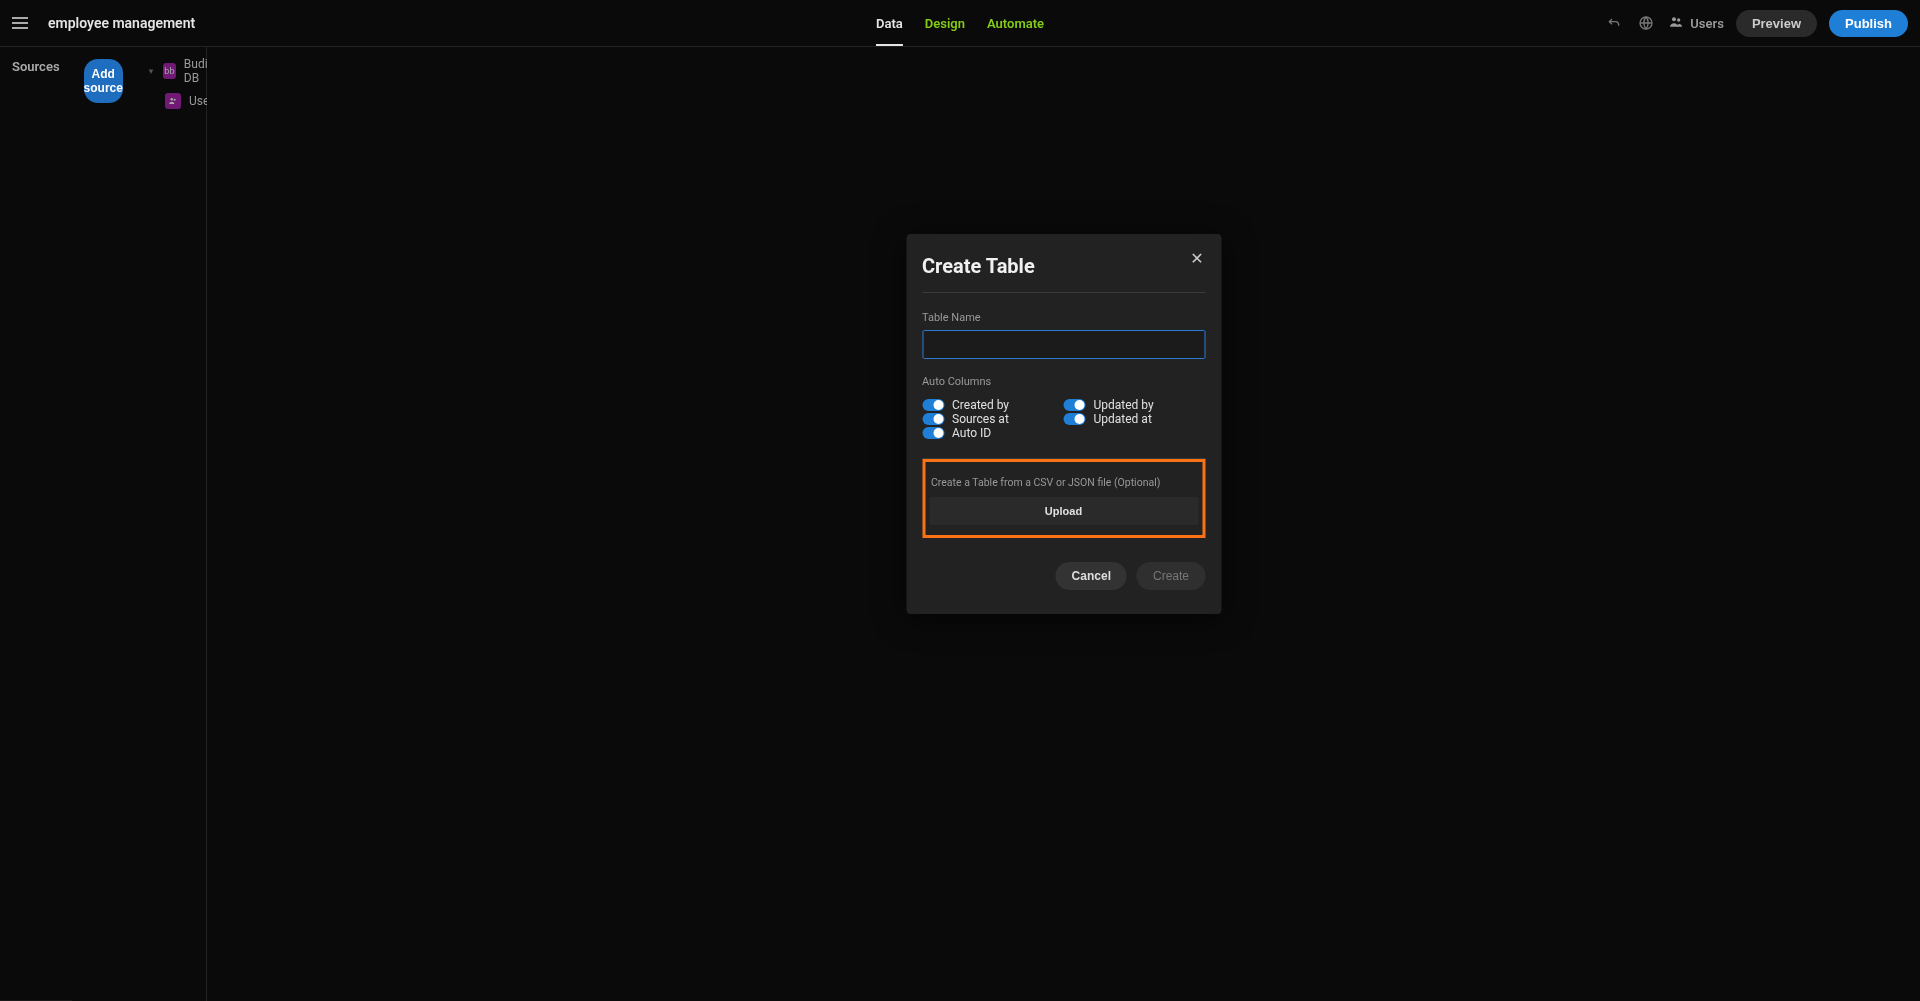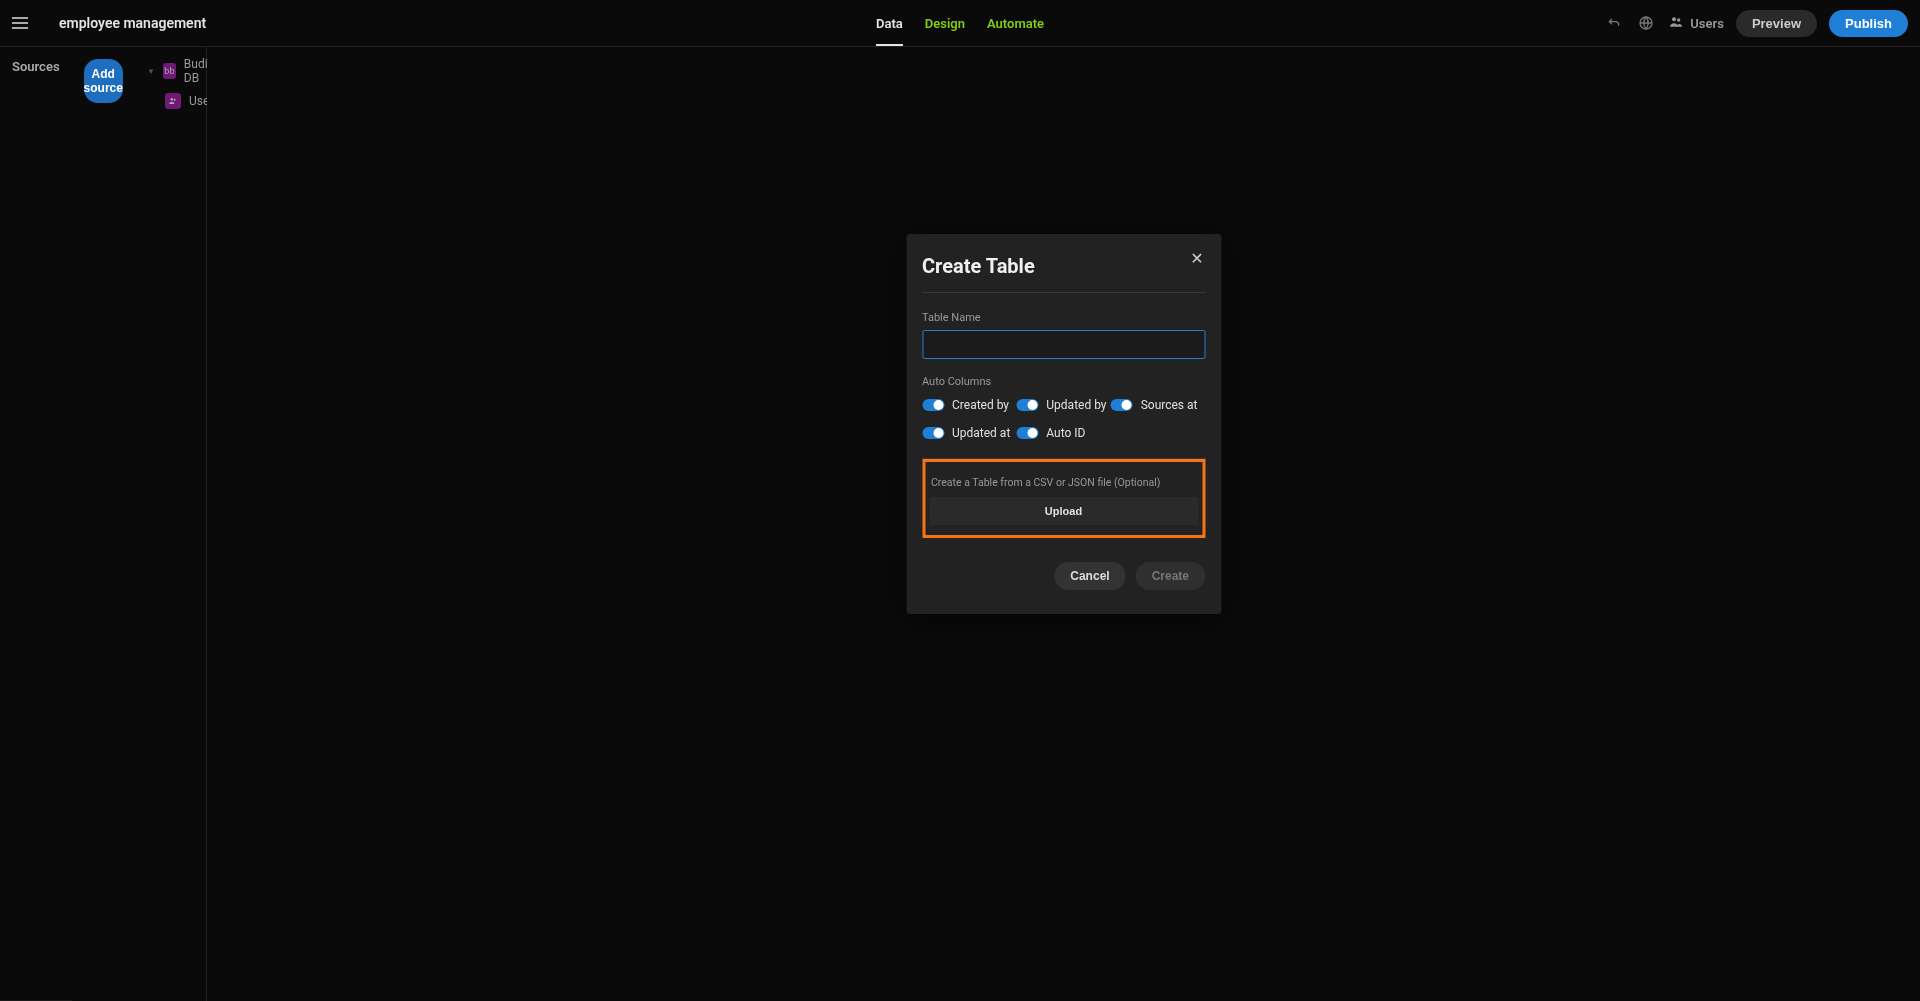--- a/index.html
+++ b/index.html
@@ -13,21 +13,20 @@
 
   
   .topbar {
     height: 47px;
     display: flex;
     align-items: center;
     padding: 0 12px;
     border-bottom: 1px solid #222;
     background: #0a0a0a;
     position: relative;
-    gap: 11px;
   }
   .menu-icon {
     width: 22px; height: 22px;
     display: flex; flex-direction: column; justify-content: center;
     gap: 3px;
     cursor: pointer;
     margin-right: 14px;
   }
   .menu-icon span {
     display: block; height: 2px; background: #aaa; width: 16px;
@@ -205,22 +204,21 @@
     outline: none;
     margin-bottom: 16px;
   }
   .auto-cols-label {
     font-size: 11px;
     color: #999;
     margin-bottom: 10px;
   }
   .toggle-grid {
     display: grid;
-    grid-template-columns: 1fr 1fr 1fr;
-    row-gap: 14px;
+    grid-template-columns: 1fr 1fr;
     margin-bottom: 18px;
   }
   .toggle-item {
     display: flex; align-items: center; gap: 8px;
   }
   .toggle {
     width: 22px; height: 12px;
     background: #1f7fd6;
     border-radius: 10px;
     position: relative;
@@ -279,21 +277,21 @@
     font-weight: 600;
     cursor: pointer;
   }
   .btn-create {
     background: #2f2f2f;
     color: #777;
     border: none;
     padding: 7px 16px;
     border-radius: 14px;
     font-size: 12px;
-    font-weight: 700;
+    font-weight: 400;
     cursor: not-allowed;
   }
 </style>
 </head>
 <body>
 
 <div class="topbar">
   <div class="menu-icon">
     <span></span>
       <span></span>

